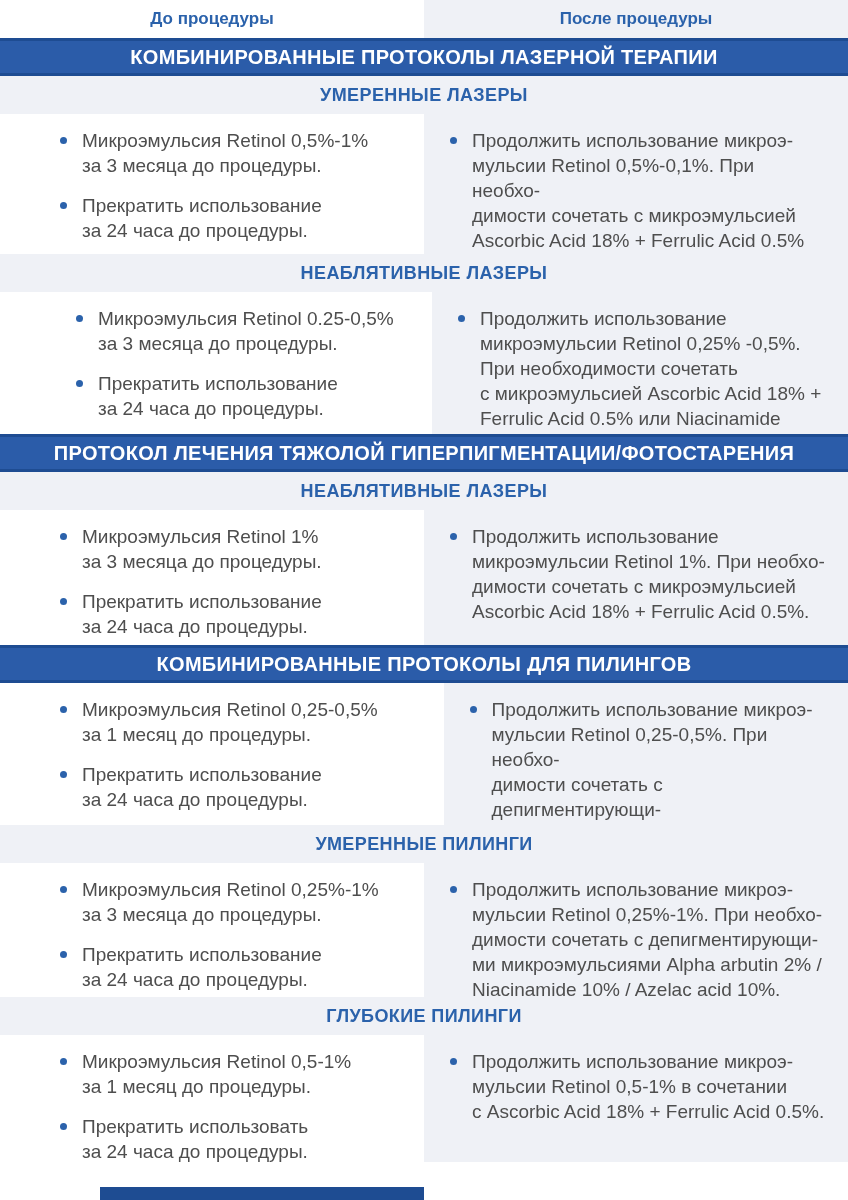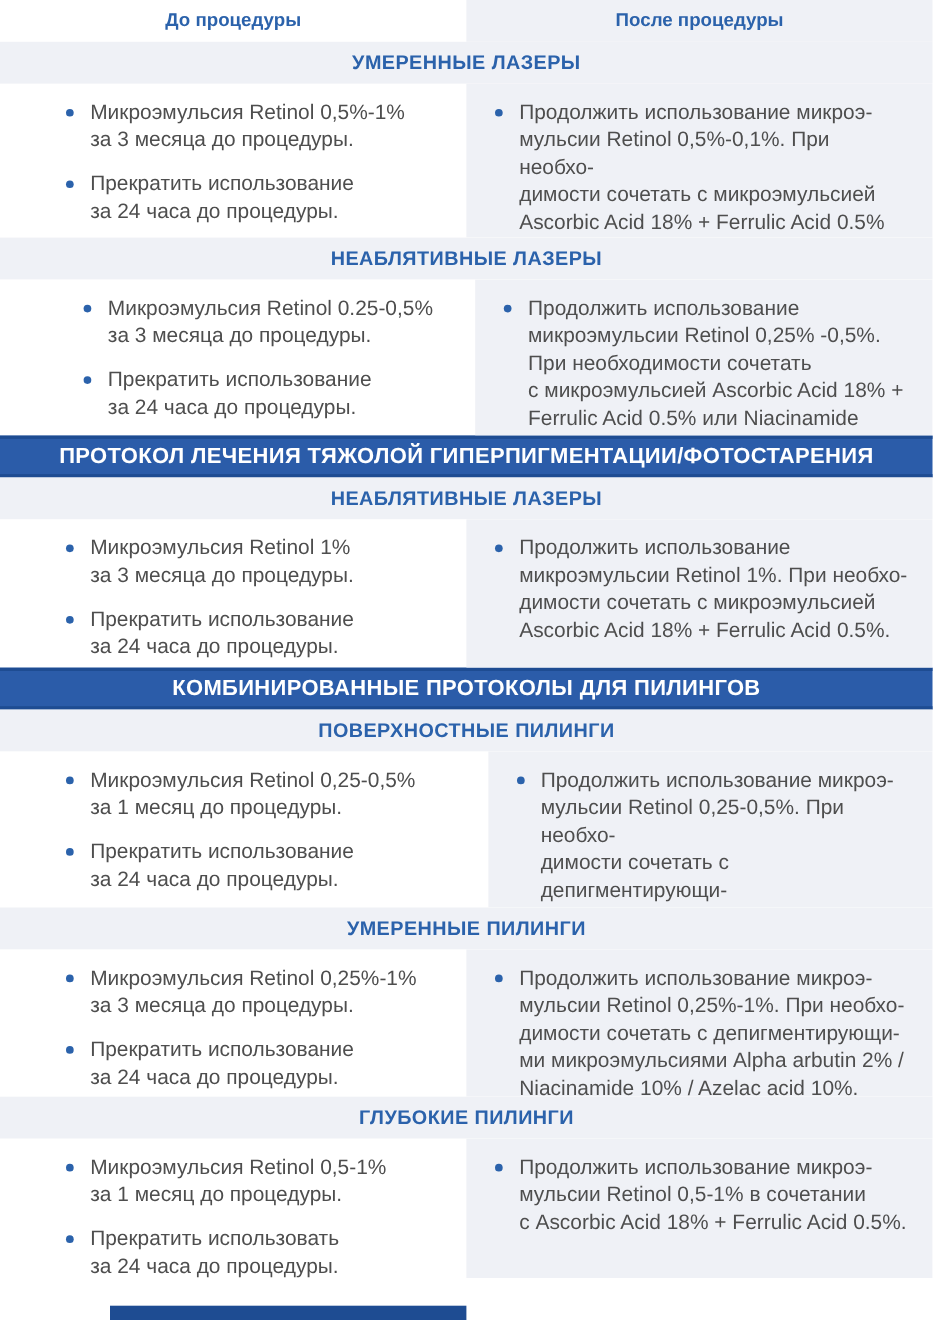--- a/index.html
+++ b/index.html
@@ -58,20 +58,21 @@
 
   <div class="col-headers">
     <div class="colh left">
       <span>До процедуры</span>
     </div>
     <div class="colh right">
       <span>После процедуры</span>
     </div>
   </div>
 
+  <div class="banner">КОМБИНИРОВАННЫЕ ПРОТОКОЛЫ ЛАЗЕРНОЙ ТЕРАПИИ</div>
 
   <div class="subheading">УМЕРЕННЫЕ ЛАЗЕРЫ</div>
   <div class="content g1">
     <div class="col before">
       <ul>
         <li><span class="dot"></span><span class="txt">Микроэмульсия Retinol 0,5%-1%
 за 3 месяца до процедуры.</span></li>
         <li><span class="dot"></span><span class="txt">Прекратить использование
 за 24 часа до процедуры.</span></li>
       </ul>
@@ -125,21 +126,20 @@
         <li><span class="dot"></span><span class="txt">Продолжить использование
 микроэмульсии Retinol 1%. При необхо-
 димости сочетать с микроэмульсией
 Ascorbic Acid 18% + Ferrulic Acid 0.5%.</span></li>
       </ul>
     </div>
   </div>
 
   <div class="banner">КОМБИНИРОВАННЫЕ ПРОТОКОЛЫ ДЛЯ ПИЛИНГОВ</div>
 
-  <div class="subheading">ПОВЕРХНОСТНЫЕ ПИЛИНГИ</div>
   <div class="content g4">
     <div class="col before">
       <ul>
         <li><span class="dot"></span><span class="txt">Микроэмульсия Retinol 0,25-0,5%
 за 1 месяц до процедуры.</span></li>
         <li><span class="dot"></span><span class="txt">Прекратить использование
 за 24 часа до процедуры.</span></li>
       </ul>
     </div>
     <div class="col after">

